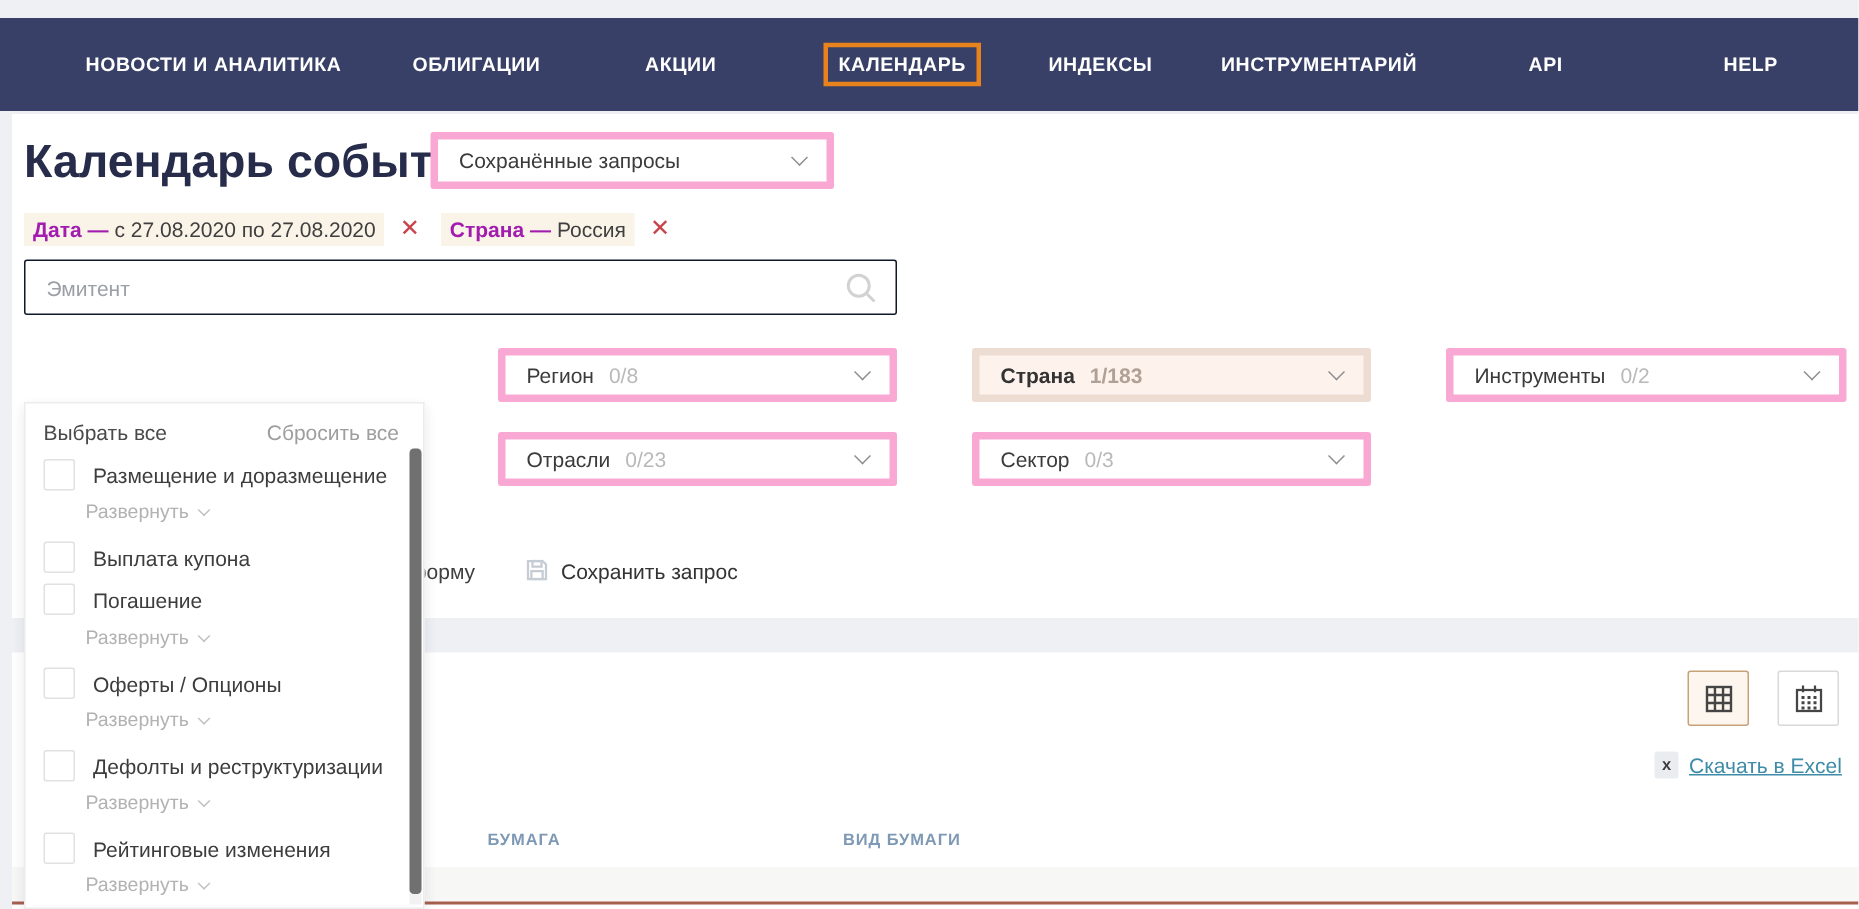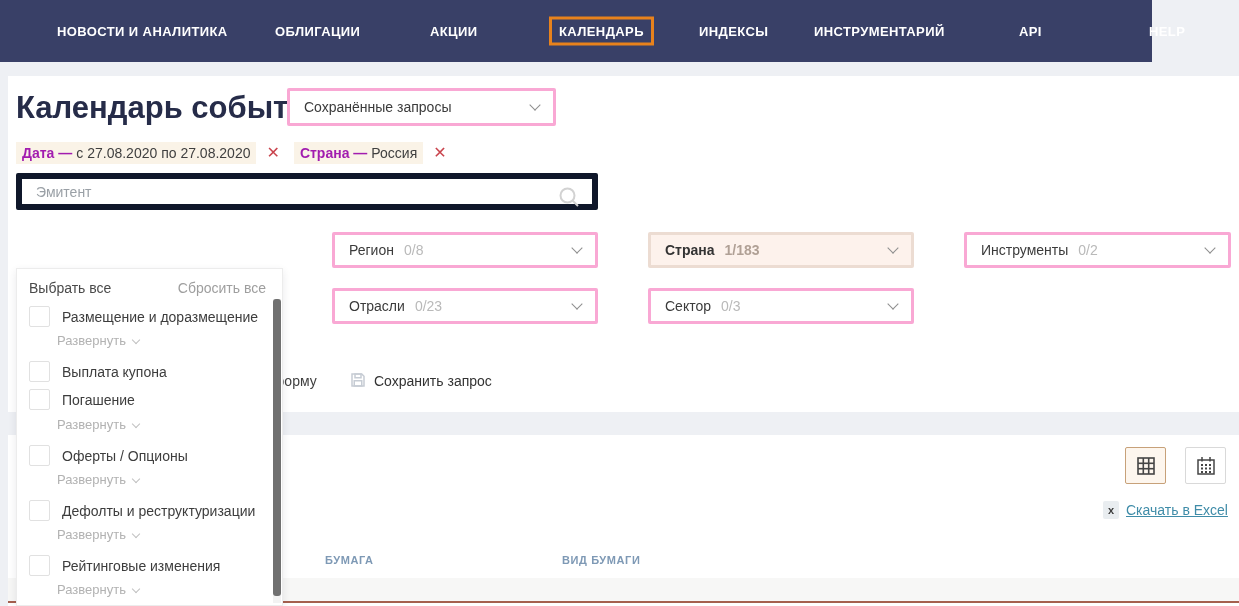--- a/index.html
+++ b/index.html
@@ -1,53 +1,53 @@
 <!DOCTYPE html>
 <html><head>
 <meta charset="utf-8">
 <style>
   * { margin:0; padding:0; box-sizing:border-box; }
   html,body { width:1239px; height:606px; }
   body { font-family:"Liberation Sans","DejaVu Sans",sans-serif; background:#eef0f4; color:#3f3f3f; }
   .page { position:relative; width:1239px; height:606px; overflow:hidden; }
 
   
-  .topnav { position:absolute; left:0; top:0; width:1152px; height:62px; background:#394067; z-index:5; }
+  .topnav { position:absolute; left:0; top:12px; width:1239px; height:62px; background:#394067; z-index:5; }
   .nav-item { position:absolute; top:50%; transform:translateY(-50%); color:#fff; font-size:13px;
               font-weight:700; letter-spacing:.4px; text-decoration:none; cursor:pointer; white-space:nowrap; }
   .nav-item.hl { border:3px solid #e8821c; padding:4px 7px; }
 
   
   .card { position:absolute; background:#fff; }
   .card-filters { left:8px; top:76px; width:1231px; height:336px; }
   .card-results { left:8px; top:435px; width:1231px; height:171px; }
 
   
   .page-title { position:absolute; left:8px; top:14px; font-size:31px; font-weight:700; color:#262c49; }
-  .select { position:absolute; height:36px; border:3px solid #f9a8d4; background:#fff; border-radius:2px;
+  .select { position:absolute; height:36px; border:5px solid #f9a8d4; background:#fff; border-radius:2px;
             display:flex; align-items:center; padding:0 30px 0 14px; font-size:14px; cursor:pointer; }
   .select .sel-label { color:#3b3b3b; }
   .select .sel-count { color:#b9b9b9; margin-left:10px; }
   .chev { position:absolute; right:14px; top:50%; width:8px; height:8px; margin-top:-6px;
           border-left:1.5px solid #8e8e8e; border-bottom:1.5px solid #8e8e8e; transform:rotate(-45deg); }
   .saved-select { left:279px; top:12px; width:269px; height:38px; }
   .select.country { background:#fdf2ec; border-color:#ecdcd2; }
   .select.country .sel-label { font-weight:700; color:#333; }
   .select.country .sel-count { color:#b0a095; font-weight:700; }
 
   
   .chips { position:absolute; left:8px; top:66px; display:flex; align-items:center; font-size:14px; }
   .chip { background:#faf3e7; padding:3px 6px; white-space:nowrap; }
   .chip b { color:#a21caf; margin-right:4px; }
   .chip span { color:#3f3f3f; }
   .chip-x { color:#c9444d; font-weight:700; font-size:16px; margin:0 14px 0 10px; cursor:pointer; line-height:1; }
   .chip-x::before { content:"✕"; }
 
   
-  .issuer-box { position:absolute; left:8px; top:97px; width:582px; height:37px; border:6px solid #0f172a; border-radius:2px; background:#fff; }
+  .issuer-box { position:absolute; left:8px; top:97px; width:582px; height:37px; border:1px solid #0f172a; border-radius:2px; background:#fff; }
   .issuer-box input { width:100%; height:100%; border:0; outline:none; padding:0 44px 0 14px; font-size:14px;
                       font-family:inherit; color:#3f3f3f; background:transparent; }
   .issuer-box input::placeholder { color:#9aa0a6; }
   .search-ic { position:absolute; right:10px; top:6px; }
 
   
   .actions { position:absolute; left:0; top:294px; width:100%; height:24px; z-index:1; }
   .clear-form { position:absolute; left:200px; top:3px; font-size:14px; color:#3f3f3f; cursor:pointer; }
   .save-ic { position:absolute; left:341px; top:1px; }
   .save-query { position:absolute; left:366px; top:3px; font-size:14px; color:#333; cursor:pointer; }

